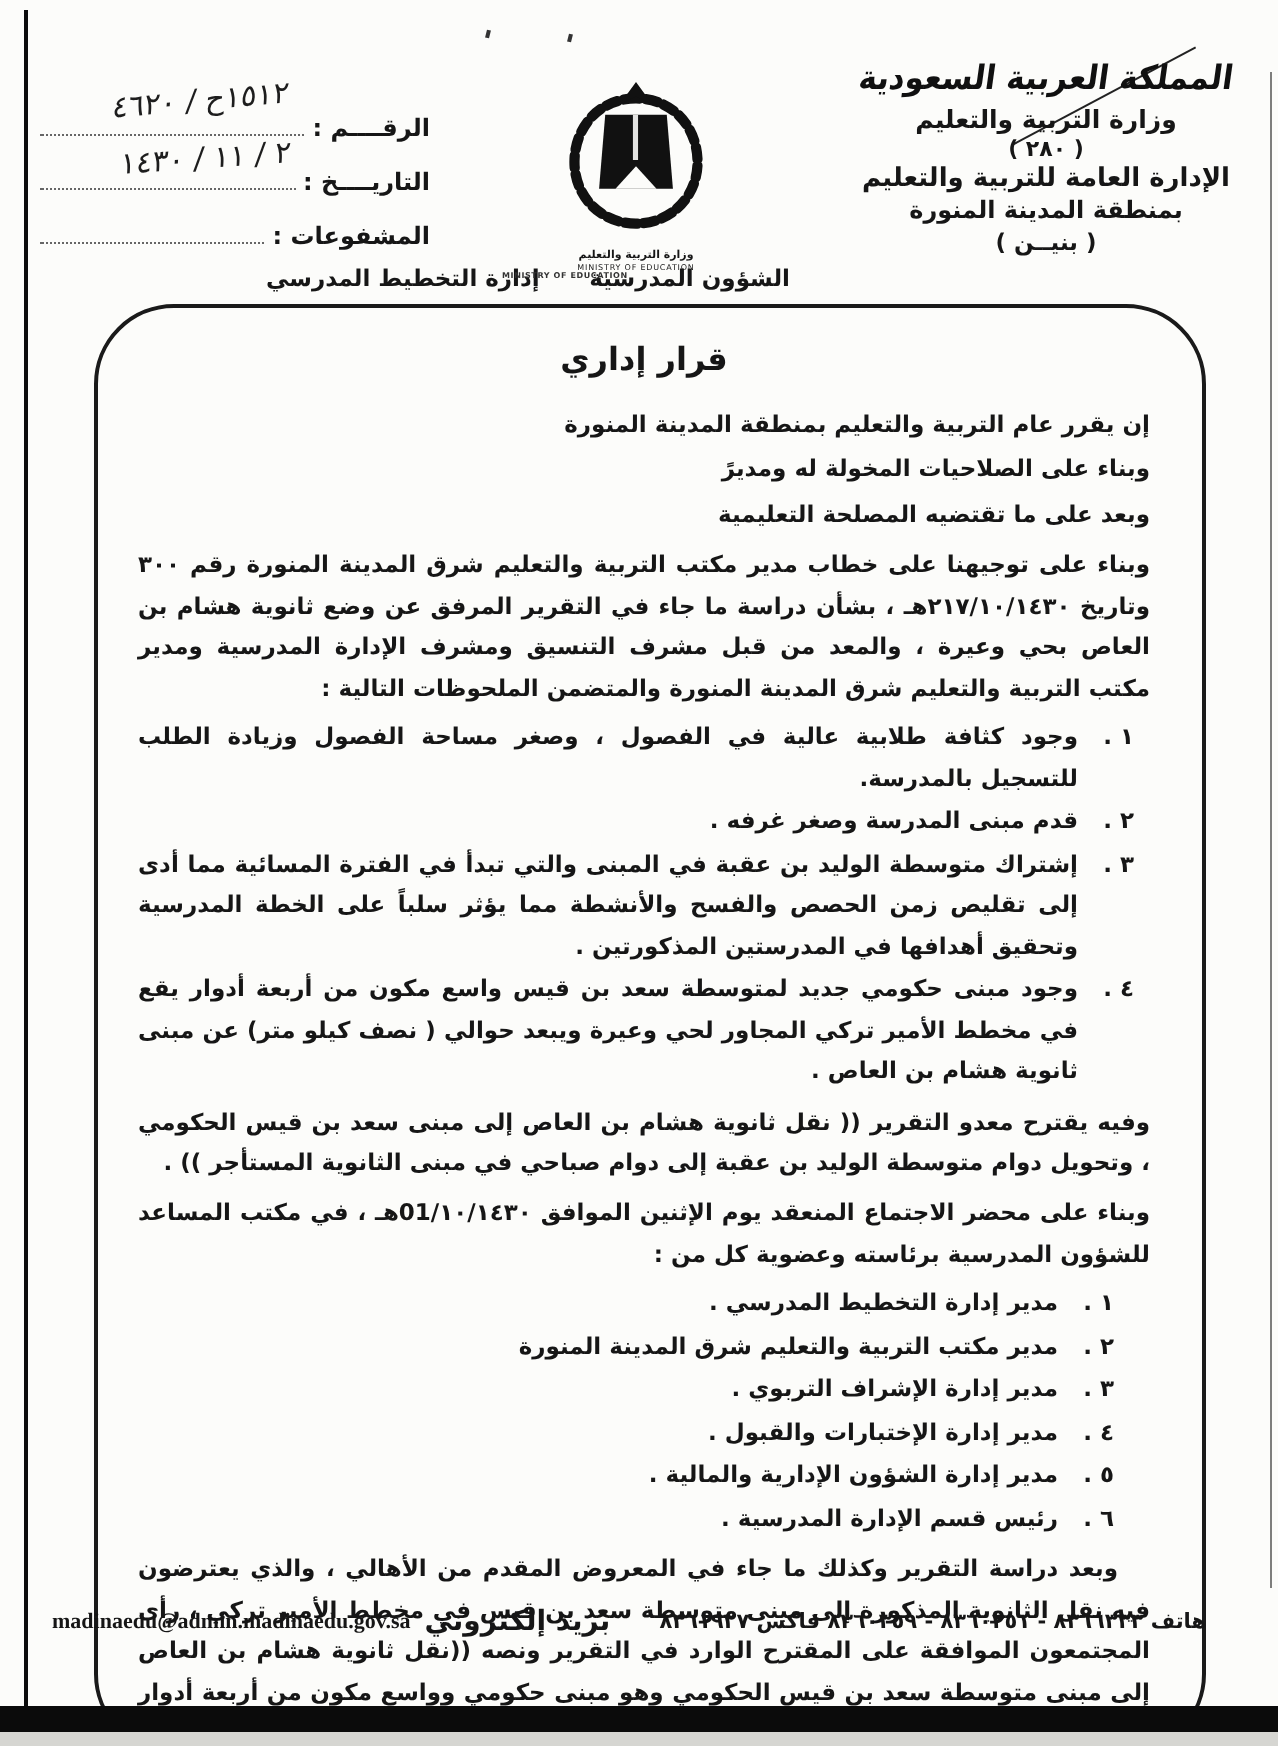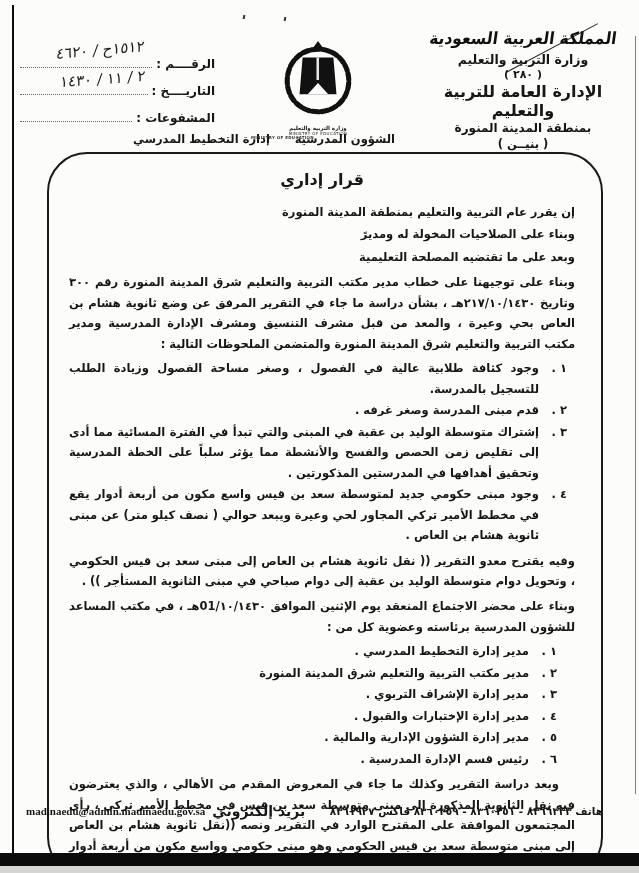--- a/index.html
+++ b/index.html
@@ -12,21 +12,21 @@
   .bottom-bar{position:absolute;left:0;top:853px;width:100%;height:13px;background:#0b0b0b;}
   .bottom-gray{position:absolute;left:0;top:866px;width:100%;height:7px;background:#d6d6d2;}
   .mark{position:absolute;background:#333;width:2px;height:4px;transform:rotate(14deg);}
   .pen-stroke{position:absolute;left:506px;top:72px;width:104px;border-top:1.6px solid #222;transform:rotate(-28deg);transform-origin:left center;}
 
   
   .hdr-right{position:absolute;top:30px;right:10px;width:212px;text-align:center;}
   .kingdom{font-size:15.5px;font-weight:700;letter-spacing:-.5px;transform:skewX(-8deg) scaleY(1.08);color:#101010;}
   .h-min{font-size:12.5px;font-weight:700;margin-top:4px;}
   .h-num{font-size:11px;font-weight:700;margin-top:1px;}
-  .h-dir{font-size:16px;font-weight:700;margin-top:1px;}
+  .h-dir{font-size:13px;font-weight:700;margin-top:1px;}
   .h-reg{font-size:12px;font-weight:700;margin-top:1px;}
   .h-boys{font-size:11.5px;font-weight:700;margin-top:2px;}
 
   
   .hdr-left{position:absolute;top:50px;left:20px;width:195px;direction:rtl;}
   .ref-row{display:flex;align-items:center;height:27px;position:relative;}
   .ref-lbl{font-size:12px;font-weight:700;white-space:nowrap;}
   .ref-dots{flex:1;border-bottom:1.5px dotted #666;height:12px;margin:0 4px 4px 0;position:relative;}
   .hand{position:absolute;font-size:15px;font-weight:400;color:#1d1d1d;white-space:nowrap;direction:ltr;unicode-bidi:bidi-override;}
   .hand-number{right:8px;top:-14px;transform:rotate(-5deg) skewX(-10deg);}

